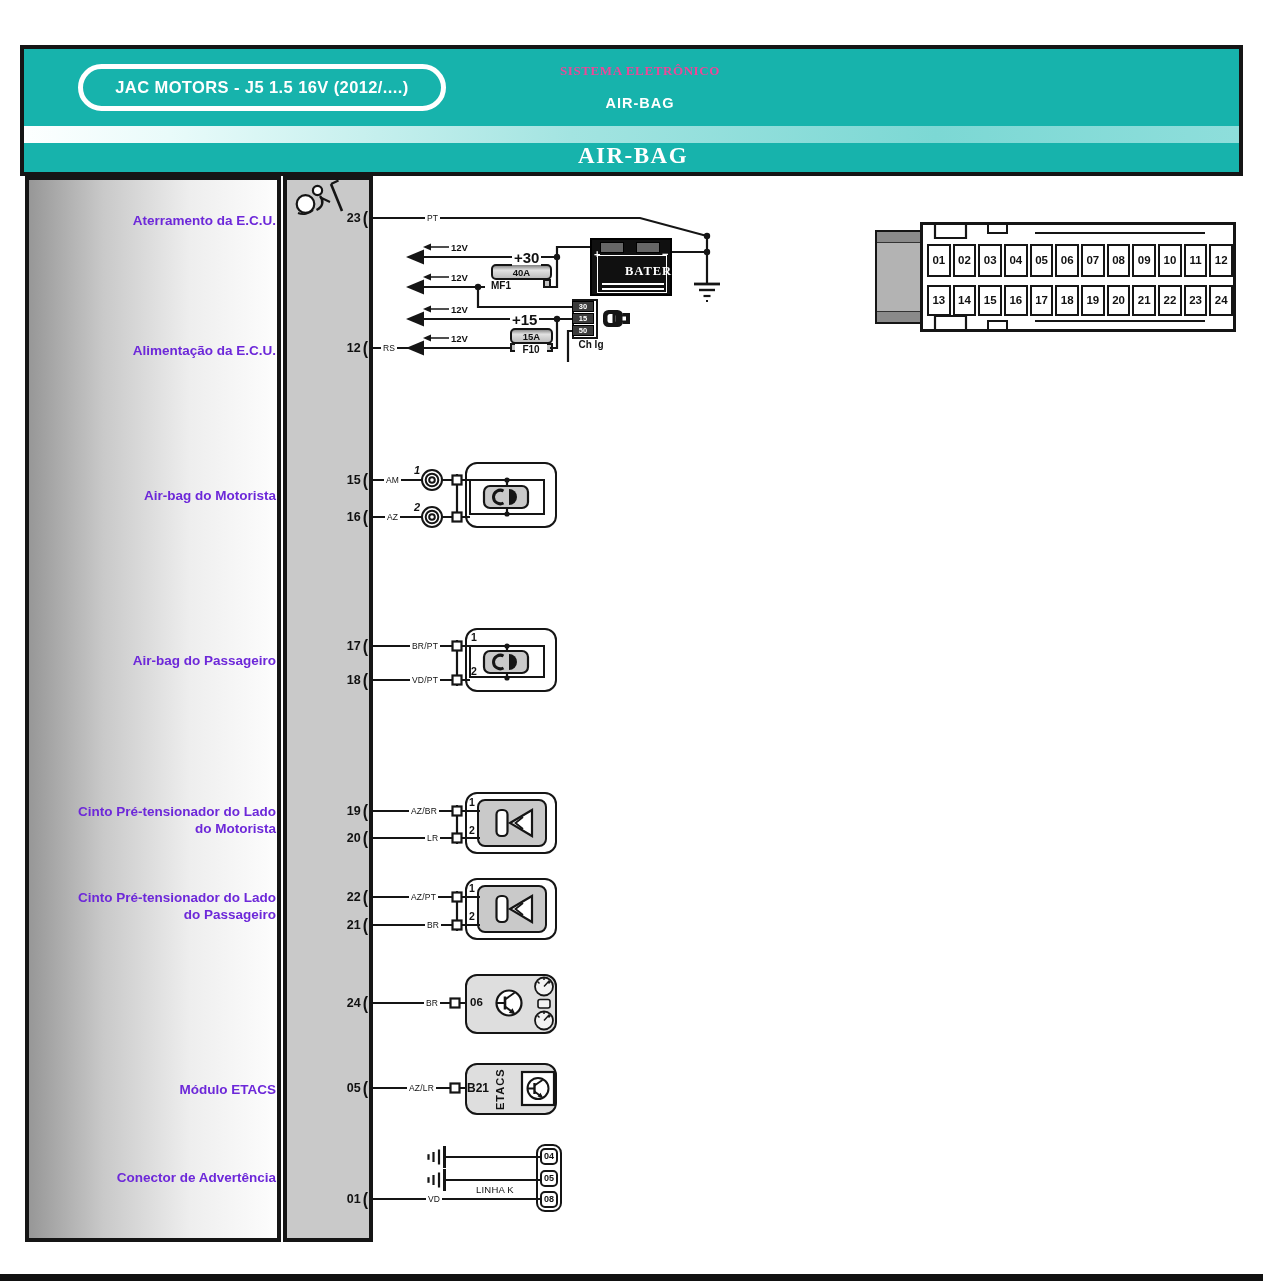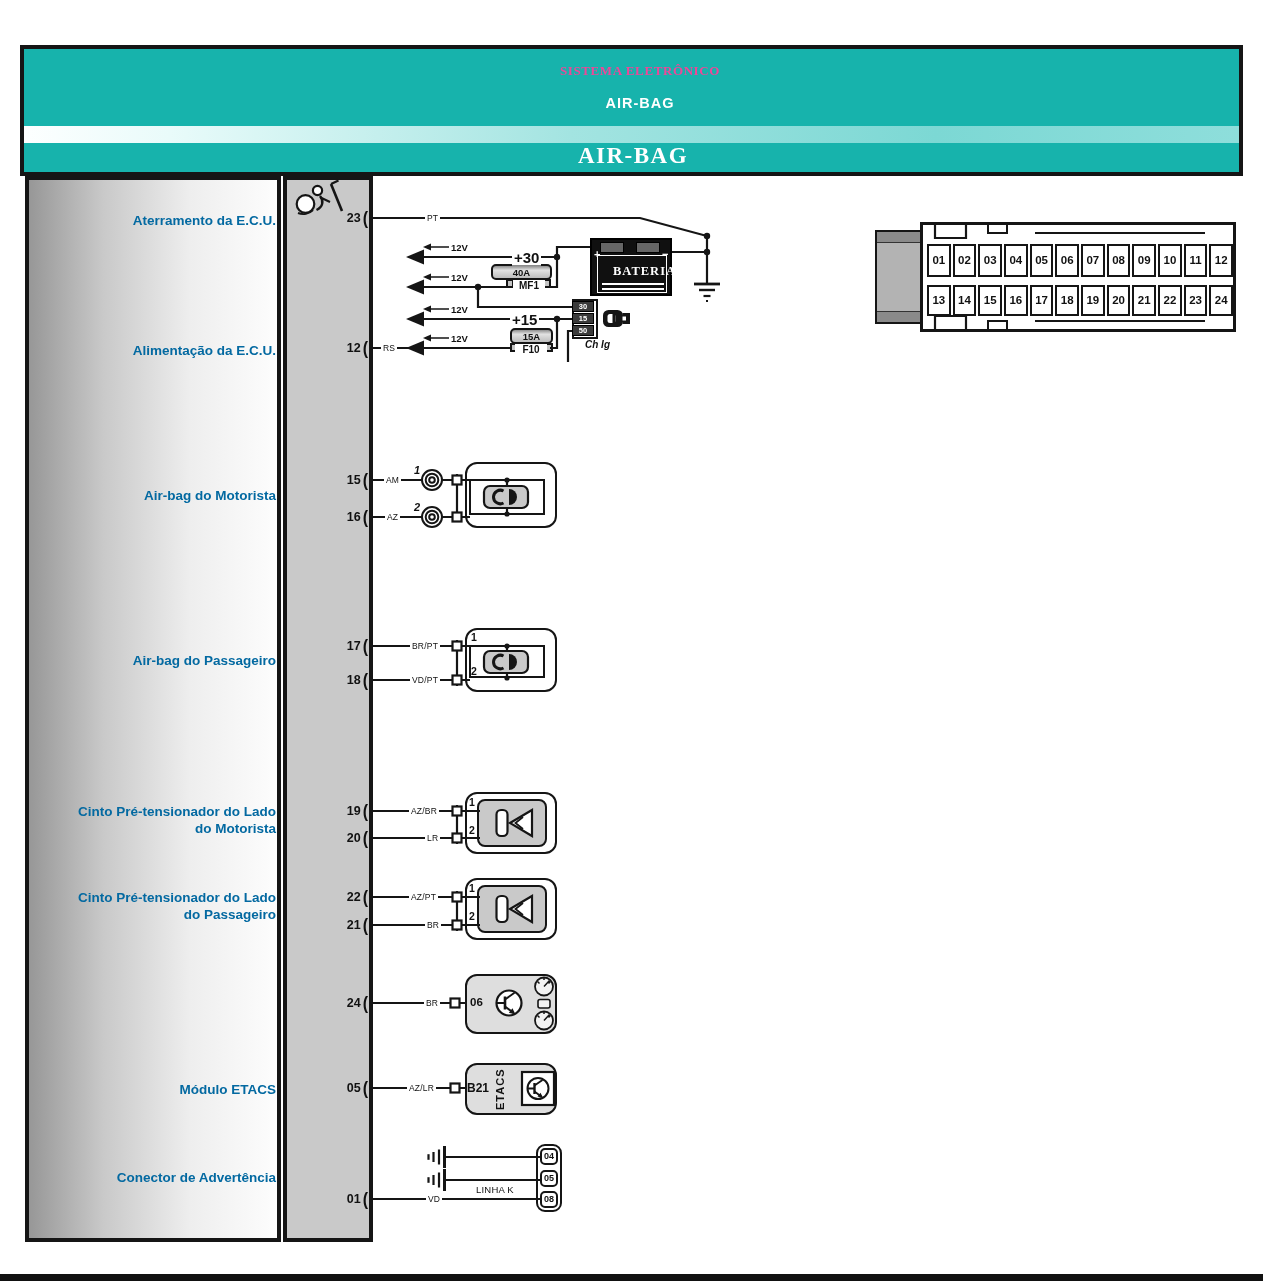--- a/index.html
+++ b/index.html
@@ -20,21 +20,21 @@
           font-weight:bold; font-size:14.5px; letter-spacing:1px; }
   .banner { left:458px; top:143px; width:350px; text-align:center; color:#fff; z-index:3;
             font-family:"Liberation Serif",serif; font-weight:bold; font-size:23px; letter-spacing:1.5px; }
 
   
   .leftcol { left:25px; top:176px; width:256px; height:1066px; border:4px solid #151515; z-index:1;
              background:linear-gradient(90deg,#979797 0%,#c9c9c9 30%,#eeeeee 65%,#fdfdfd 100%); }
   .ecucol  { left:283px; top:176px; width:90px; height:1066px; border:4px solid #151515; background:#c9c9c9; z-index:1; }
 
   .ll { position:absolute; z-index:5; right:987px; text-align:right; font-weight:bold; font-size:13.5px;
-        color:#0369a1; line-height:17px; white-space:nowrap; }
+        color:#6d28d9; line-height:17px; white-space:nowrap; }
   .ll i { font-size:11px; }
 
   .pin { position:absolute; z-index:5; left:318px; width:50px; display:flex; justify-content:flex-end;
          align-items:center; font-weight:bold; font-size:12.5px; color:#111; height:18px; }
   .pin .bk { font-weight:bold; font-size:16px; margin-left:2px; transform:scaleY(1.15); line-height:14px; }
   .pin .bk::before { content:"("; }
 
   .wl { position:absolute; z-index:5; font-weight:normal; font-size:8.5px; color:#111; background:#fff;
         padding:0 2px; transform:translateY(-50%); letter-spacing:.2px; white-space:nowrap; }
   .v12 { position:absolute; z-index:5; font-weight:bold; font-size:9.5px; color:#111; transform:translateY(-50%); }
@@ -52,30 +52,30 @@
   
   .fuse { position:absolute; z-index:2; border:2px solid #151515; border-radius:5px; text-align:center;
           font-weight:bold; font-size:9.5px; color:#111; background:linear-gradient(#909090,#e2e2e2 35%,#bdbdbd); }
   .ftab { position:absolute; z-index:2; width:8px; height:9px; background:#c4c4c4; border:2px solid #151515; }
   .fname { position:absolute; z-index:5; font-weight:bold; font-size:10px; color:#111; background:#fff; text-align:center; }
 
   
   .battery { left:590px; top:238px; width:82px; height:58px; background:#101010; border:2px solid #000; z-index:2; }
   .bcap { position:absolute; top:2px; width:24px; height:11px; background:#666; border:1px solid #000; }
   .bframe { position:absolute; left:5px; top:15px; width:70px; height:38px; border:1px solid #fff; }
-  .btxt { position:absolute; left:4px; top:24px; width:100%; text-align:center; color:#fff;
+  .btxt { position:absolute; left:16px; top:24px; width:100%; text-align:center; color:#fff;
           font-family:"Liberation Serif",serif; font-weight:bold; font-size:12.5px; letter-spacing:1px;padding-left:17px; }
   .bline { position:absolute; left:10px; width:62px; background:#fff; }
   .bsign { position:absolute; color:#fff; font-weight:bold; font-size:11px; }
 
   
   .ign { left:572px; top:299px; width:26px; height:40px; background:#fff; border:2px solid #151515; z-index:2; }
   .term { position:absolute; z-index:5; left:572px; width:22px; height:11px; background:#3a3a3a; border:1px solid #000;
           color:#fff; font-weight:bold; font-size:7.5px; text-align:center; line-height:9px; }
-  .chig { left:572px; top:339px; width:38px; text-align:right; font-weight:bold; font-size:10px; color:#111; z-index:5;font-style:italic; }
+  .chig { left:572px; top:339px; width:38px; text-align:center; font-weight:bold; font-size:10px; color:#111; z-index:5; }
 
   
   .housing { left:920px; top:222px; width:316px; height:110px; background:#fff; border:3px solid #151515; z-index:2; }
   .latch { left:875px; top:230px; width:47px; height:94px; background:#b3b3b3; border:2.5px solid #151515; z-index:2; }
   .latch .strip { position:absolute; left:0; width:100%; height:11px; background:#8a8a8a; border-bottom:1.5px solid #333; }
   .crow { position:absolute; z-index:3; left:927px; width:306px; display:flex; gap:2px; }
   .cell { flex:1; border:2px solid #151515; background:#fff; text-align:center; font-weight:bold; font-size:11.5px; color:#111; }
   .crow.r1 .cell { height:33px; line-height:28px; }
   .crow.r2 .cell { height:31px; line-height:26px; }
 
@@ -91,20 +91,23 @@
   svg.layer { position:absolute; left:0; top:0; z-index:4; pointer-events:none; }
   .botbar { left:0; top:1274px; width:1263px; height:7px; background:#111; z-index:1; }
 </style>
 </head>
 <body>
 
 <div class="canvas">
 
   <div class="abs header"></div>
   <div class="abs band"></div>
+  <div class="abs stadium">
+    <div class="h-title">JAC MOTORS - J5 1.5 16V (2012/....)</div>
+  </div>
   <div class="abs sys1">SISTEMA ELETRÔNICO</div>
   <div class="abs sys2">AIR-BAG</div>
   <div class="abs banner">AIR-BAG</div>
 
   <div class="abs leftcol"></div>
   <div class="abs ecucol"></div>
 
   <div class="ll" style="top:212px">Aterramento da E.C.U.</div>
   <div class="ll" style="top:342px">Alimentação da E.C.U.</div>
   <div class="ll" style="top:487px">Air-bag do Motorista</div>
@@ -191,21 +194,21 @@
   <div class="v12" style="left:451px;top:247px">12V</div>
   <div class="v12" style="left:451px;top:277px">12V</div>
   <div class="v12" style="left:451px;top:309px">12V</div>
   <div class="v12" style="left:451px;top:338px">12V</div>
   <div class="pw" style="left:512px;top:257px">+30</div>
   <div class="pw" style="left:510px;top:319px">+15</div>
 
   <div class="fuse" style="left:491px;top:264px;width:61px;height:16px;line-height:13px">40A</div>
   <div class="ftab" style="left:506px;top:279px"></div>
   <div class="ftab" style="left:543px;top:279px"></div>
-  <div class="fname" style="left:513px;top:280px;width:32px">MF1</div>
+  <div class="fname" style="left:485px;top:280px;width:32px">MF1</div>
   <div class="fuse" style="left:510px;top:328px;width:43px;height:16px;line-height:13px">15A</div>
   <div class="ftab" style="left:510px;top:343px"></div>
   <div class="ftab" style="left:545px;top:343px"></div>
   <div class="fname" style="left:515px;top:344px;width:32px">F10</div>
 
   <div class="abs battery">
     <div class="bcap" style="left:8px"></div>
     <div class="bcap" style="left:44px"></div>
     <div class="bsign" style="left:2px;top:8px">+</div>
     <div class="bsign" style="left:70px;top:8px">−</div>

